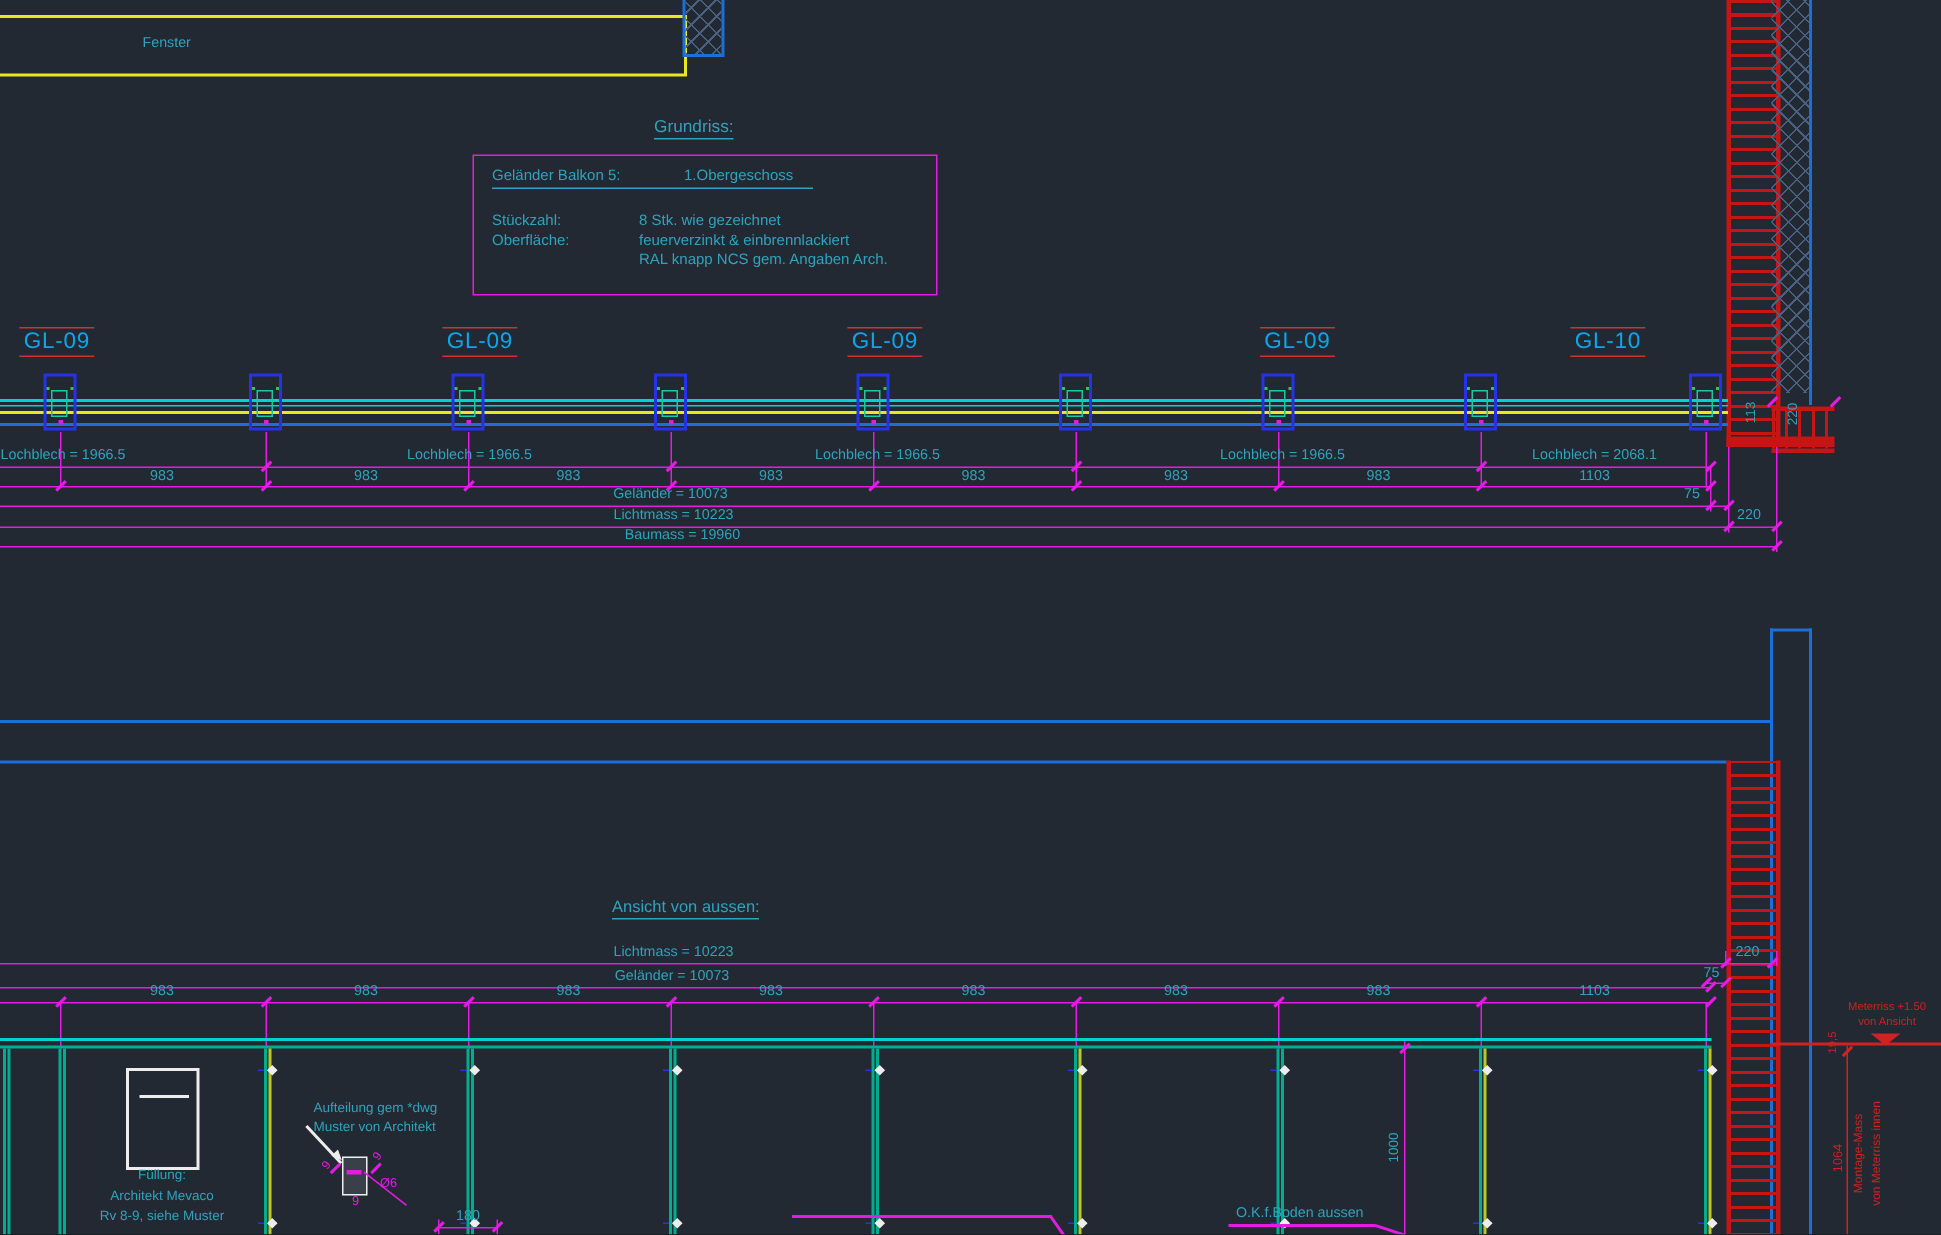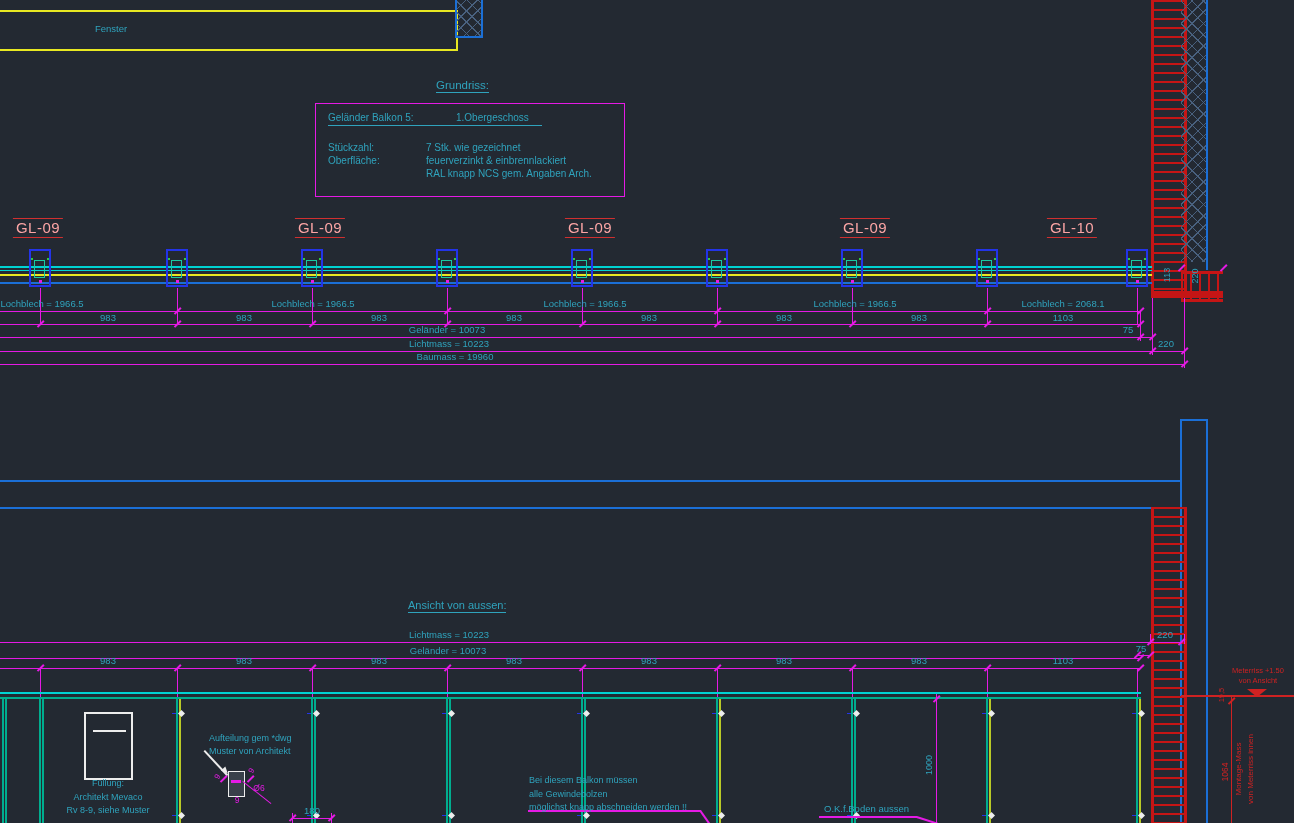--- a/index.html
+++ b/index.html
@@ -4,21 +4,21 @@
 <style>
   html,body{margin:0;padding:0;background:#15191f;}
   #canvas{
     position:relative;width:1294px;height:823px;overflow:hidden;
     background:#232932;
     font-family:"Liberation Sans", sans-serif;
   }
   .g{position:absolute;}
   .t{position:absolute;white-space:nowrap;color:#2fa3bd;font-size:9.5px;line-height:11px;}
   .ttl{font-size:11.5px;border-bottom:1px solid #2fa3bd;padding-bottom:1px;}
-  .gl{position:absolute;color:#fca5a5;font-size:15px;letter-spacing:.5px;
+  .gl{position:absolute;color:#0ea5e9;font-size:15px;letter-spacing:.5px;
       border-top:1.5px solid #d03030;border-bottom:1.5px solid #d03030;
       padding:0 3px 1px 3px;white-space:nowrap;transform:translate(-50%,0);}
   .redcol{border-left:3px solid #c51515;border-right:3px solid #c51515;
       background:repeating-linear-gradient(to bottom,#c51515 0 2px,transparent 2px 9px);}
   .redrow{border-top:3px solid #c51515;border-bottom:3px solid #c51515;
       background:repeating-linear-gradient(to right,#c51515 0 2px,transparent 2px 9px);}
   .bluehatch{
       background-image:
         repeating-linear-gradient(45deg,#49617f 0 1px,transparent 1px 8px),
         repeating-linear-gradient(135deg,#49617f 0 1px,transparent 1px 8px);}
@@ -295,44 +295,39 @@
   <div class="g bluehatch" style="left:455px;top:-5px;width:24px;height:39px;border:2px solid #1b6fd6;"></div>
 
   <span class="t ttl" style="left:436px;top:80px;">Grundriss:</span>
 
   <div id="infobox">
     <div class="r" style="left:12px;top:8px;width:214px;border-bottom:1px solid #2fa3bd;padding-bottom:2px;">
       <span>Geländer Balkon 5:</span>
       <span style="position:absolute;left:128px;top:0;">1.Obergeschoss</span>
     </div>
     <span class="r" style="left:12px;top:38px;">Stückzahl:</span>
-    <span class="r" style="left:110px;top:38px;">7 Stk. wie gezeichnet</span>
+    <span class="r" style="left:110px;top:38px;">8 Stk. wie gezeichnet</span>
     <span class="r" style="left:12px;top:51px;">Oberfläche:</span>
     <span class="r" style="left:110px;top:51px;">feuerverzinkt &amp; einbrennlackiert</span>
     <span class="r" style="left:110px;top:64px;">RAL knapp NCS gem. Angaben Arch.</span>
   </div>
 
   <span class="t ttl" style="left:408px;top:600px;font-size:11px;">Ansicht von aussen:</span>
 
   <div class="g" style="left:60px;top:777px;width:96px;text-align:center;color:#2fa3bd;font-size:9px;line-height:13.5px;">
     <div>Füllung:</div>
     <div>Architekt Mevaco</div>
     <div>Rv 8-9, siehe Muster</div>
   </div>
 
   <div class="g" style="left:209px;top:732px;color:#2fa3bd;font-size:9px;line-height:13px;">
     <div>Aufteilung gem *dwg</div>
     <div>Muster von Architekt</div>
   </div>
 
-  <div class="g" style="left:529px;top:774px;color:#2fa3bd;font-size:9px;line-height:13.5px;">
-    <div>Bei diesem Balkon müssen</div>
-    <div>alle Gewindebolzen</div>
-    <div>möglichst knapp abschneiden werden !!</div>
-  </div>
 
   <span class="t" style="left:824px;top:803px;font-size:9.5px;">O.K.f.Boden aussen</span>
 
   <div class="g redtxt" style="left:1228px;top:666px;width:60px;text-align:center;font-size:7.5px;line-height:10px;">
     <div>Meterriss +1.50</div>
     <div>von Ansicht</div>
   </div>
   <div id="lvl-triangle"></div>
 
 </div>

